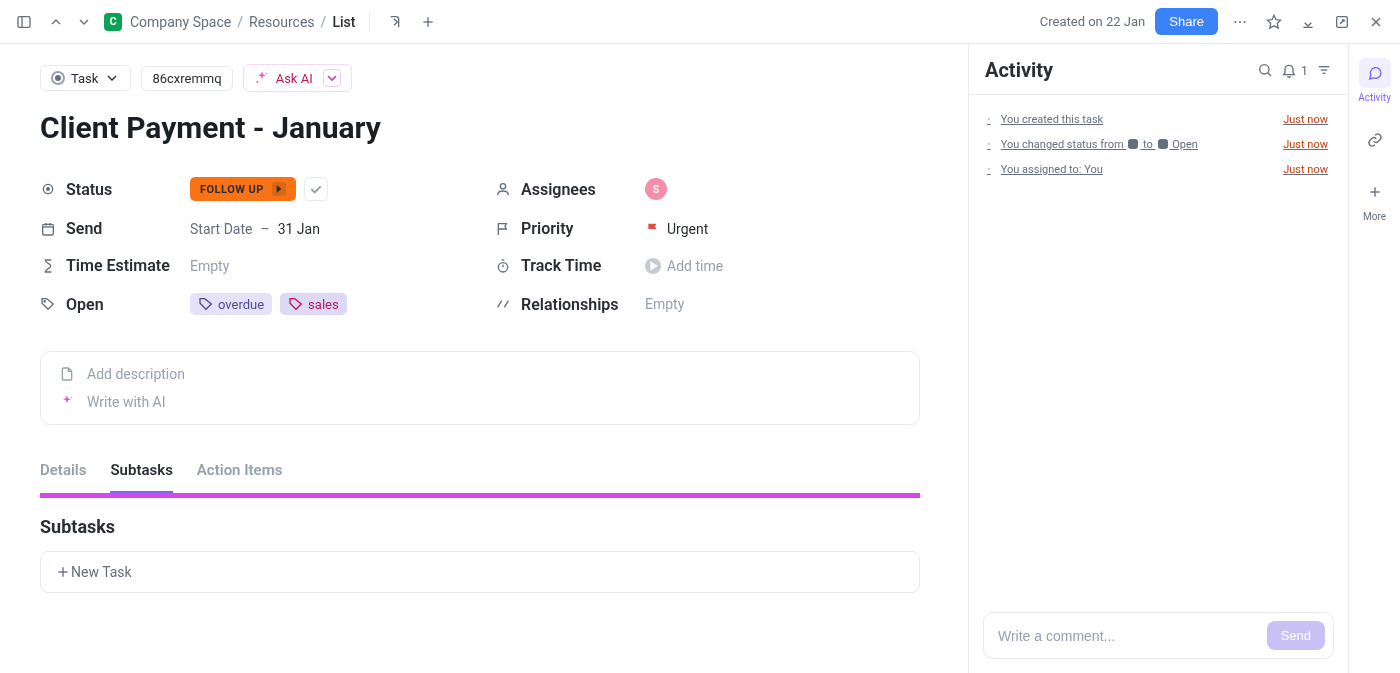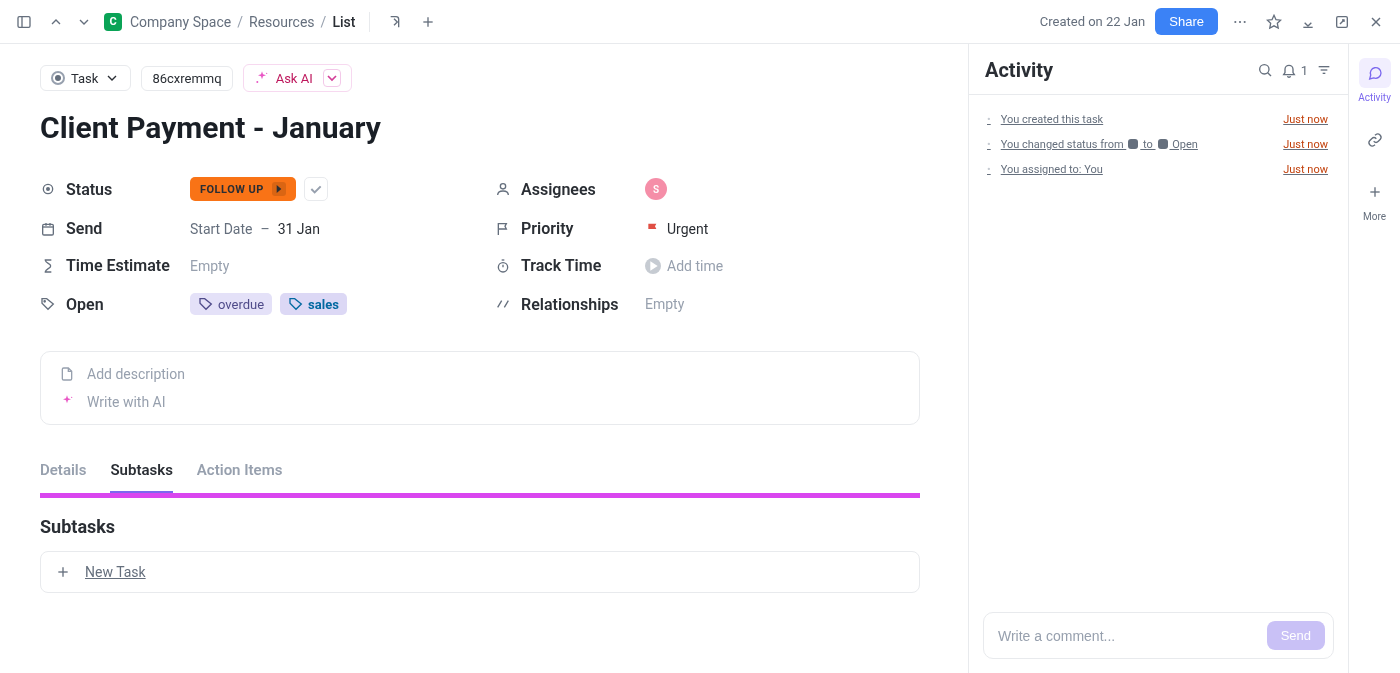--- a/index.html
+++ b/index.html
@@ -42,40 +42,40 @@
   .field-label svg { color:#656f7d; flex-shrink:0; }
   .field-value { font-size:14px; color:#656f7d; display:flex; align-items:center; gap:8px; }
   .status-pill { background:#f97316; color:#2a2e34; font-size:11px; font-weight:700; letter-spacing:0.5px; padding:5px 10px; border-radius:5px; display:flex; align-items:center; gap:8px; }
   .status-pill .mini-arrow { width:14px; height:14px; background:rgba(0,0,0,0.12); border-radius:3px; display:flex; align-items:center; justify-content:center; }
   .check-box-outline { width:24px; height:24px; border:1px solid #e8eaed; border-radius:5px; display:flex; align-items:center; justify-content:center; color:#97a0ae; cursor:pointer; }
   .avatar { width:22px; height:22px; border-radius:50%; background:#f58ea8; color:#fff; font-size:10px; font-weight:600; display:flex; align-items:center; justify-content:center; }
   .urgent-flag { color:#e04f44; display:flex; align-items:center; gap:6px;text-align:right; }
   .urgent-text { color:#2a2e34; }
   .tag-pill { display:flex; align-items:center; gap:4px; padding:3px 8px; border-radius:5px; font-size:13px; }
   .tag-overdue { background:#e4e1f8; color:#4f4b8a; }
-  .tag-sales { background:#dcd8f5; color:#0369a1;font-weight:bold; }
+  .tag-sales { background:#dcd8f5; color:#be185d; }
   .value-dates { color:#656f7d; }
   .value-dates .end { color:#2a2e34; }
   .empty { color:#97a0ae; }
   .add-time { color:#97a0ae; display:flex; align-items:center; gap:6px; cursor:pointer; }
   .play-circle { width:16px; height:16px; border-radius:50%; background:#c6cbd2; display:flex; align-items:center; justify-content:center; }
 
   
   .desc-box { border:1px solid #e8eaed; border-radius:10px; padding:14px 18px; display:flex; flex-direction:column; gap:12px; margin-bottom:28px; }
   .desc-row { display:flex; align-items:center; gap:12px; color:#97a0ae; font-size:14px; cursor:pointer; }
   .desc-row.ai-row { color:#97a0ae; }
   .desc-row .ai-icon2 { color:#e957c5; }
 
   
   .tabs { display:flex; gap:24px; border-bottom:5px solid #d946ef; margin-bottom:18px; }
   .tab { font-size:15px; font-weight:600; color:#97a0ae; padding:8px 0 12px; cursor:pointer; border-bottom:2px solid transparent; }
   .tab.active { color:#2a2e34; border-bottom-color:#7b68ee; }
 
   .subtasks-head { font-size:18px; font-weight:700; margin-bottom:14px; }
-  .new-task-row { display:flex; align-items:center; gap:14px; border:1px solid #e8eaed; border-radius:8px; padding:12px 14px; color:#656f7d; font-size:14px; cursor:pointer;text-decoration:underline; }
+  .new-task-row { display:flex; align-items:center; border:1px solid #e8eaed; border-radius:8px; padding:12px 14px; color:#656f7d; font-size:14px; cursor:pointer; }
 
   
   .activity-panel { width:380px; border-left:1px solid #e8eaed; display:flex; flex-direction:column; }
   .activity-head { display:flex; align-items:center; padding:14px 16px 12px; border-bottom:1px solid #e8eaed; gap:8px; }
   .activity-head h2 { font-size:20px; font-weight:700; flex:1; }
   .activity-head .hbtn { color:#656f7d; cursor:pointer; display:flex; align-items:center; gap:4px; font-size:13px; }
   .activity-list { flex:1; overflow-y:auto; padding:12px 0; }
   .activity-item { display:flex; align-items:center; padding:6px 20px 6px 18px; font-size:11px; color:#656f7d;text-decoration:underline; }
   .activity-item::before { content:"•"; color:#c6cbd2; margin-right:10px; }
   .activity-item .text { flex:1; padding-right:8px; }

